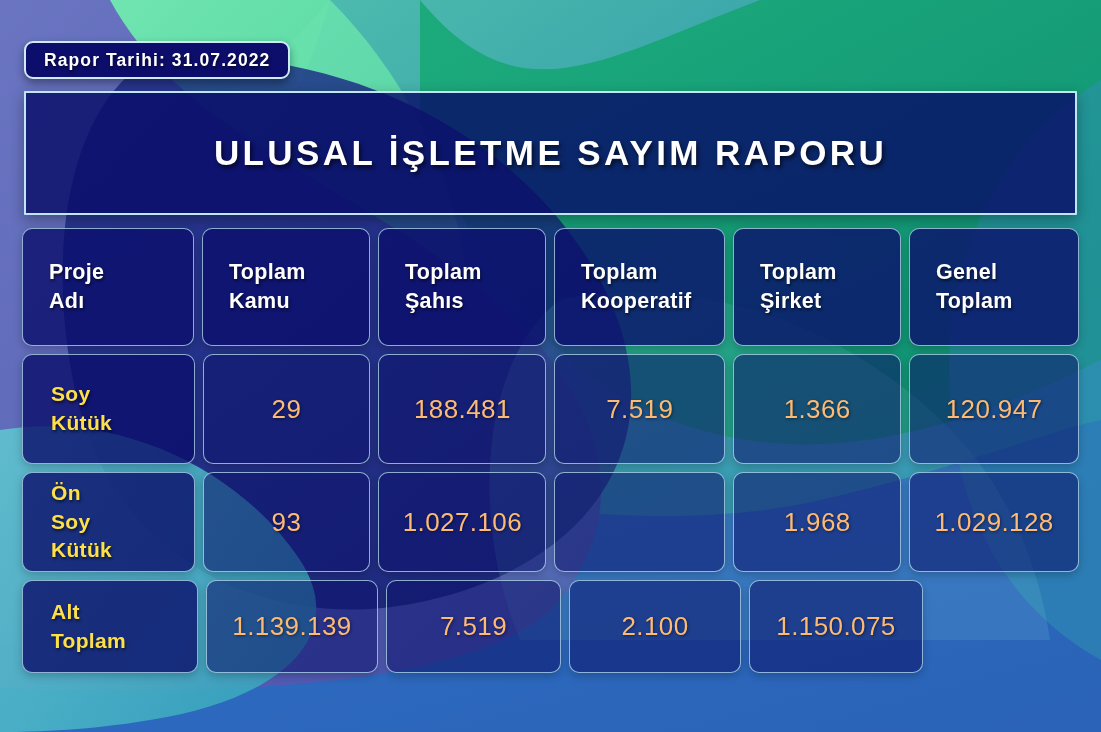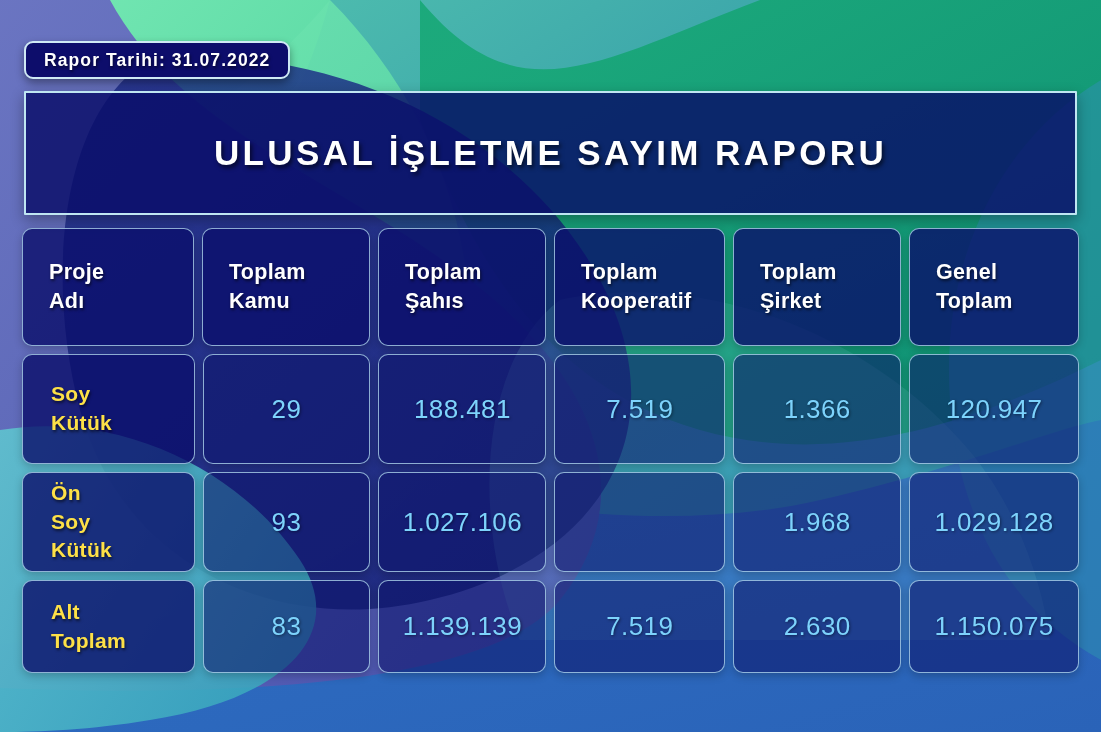--- a/index.html
+++ b/index.html
@@ -152,21 +152,21 @@
     text-shadow: 1px 2px 3px rgba(0,0,0,.6);
     white-space: pre-line;
   }
 
   
   .cell.value {
     background: rgba(10, 18, 104, 0.56);
     justify-content: center;
   }
   .cell.value .txt {
-    color: #7dd3fc;
+    color: #fdba74;
     font-size: 26px;
     font-weight: 400;
     letter-spacing: .4px;
     text-shadow: 1px 1px 3px rgba(0,0,0,.45);
   }
 </style>
 </head>
 <body>
 
 <svg id="bg-layer" viewBox="0 0 1101 732" preserveAspectRatio="none" aria-hidden="true">
@@ -310,31 +310,28 @@
       <div class="cell value col-5">
         <span class="txt">1.029.128</span>
       </div>
     </div>
 
     <div class="table-row row-2">
       <div class="cell label col-0">
         <span class="txt">Alt
 Toplam</span>
       </div>
-      <div class="cell value col-1">
-        <span class="txt">83</span>
-      </div>
       <div class="cell value col-2">
         <span class="txt">1.139.139</span>
       </div>
       <div class="cell value col-3">
         <span class="txt">7.519</span>
       </div>
       <div class="cell value col-4">
-        <span class="txt">2.630</span>
+        <span class="txt">2.100</span>
       </div>
       <div class="cell value col-5">
         <span class="txt">1.150.075</span>
       </div>
     </div>
 
   </div>
 </div>
 
 </body></html>

